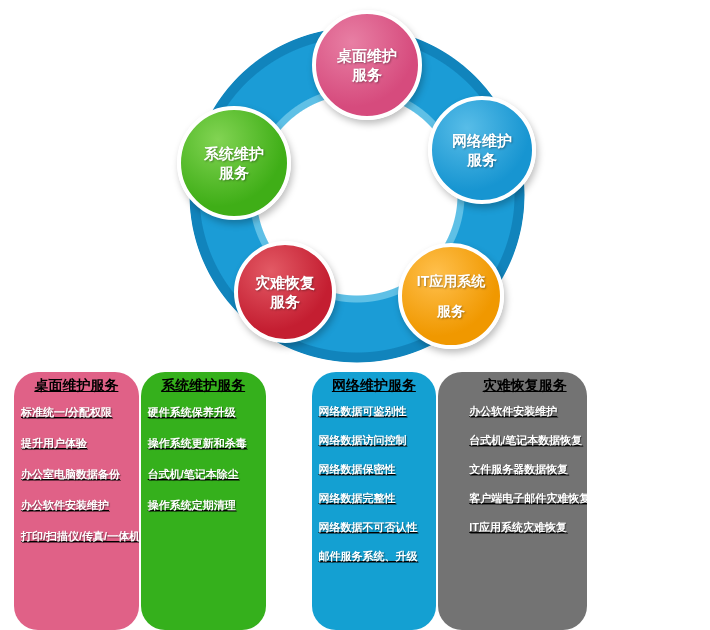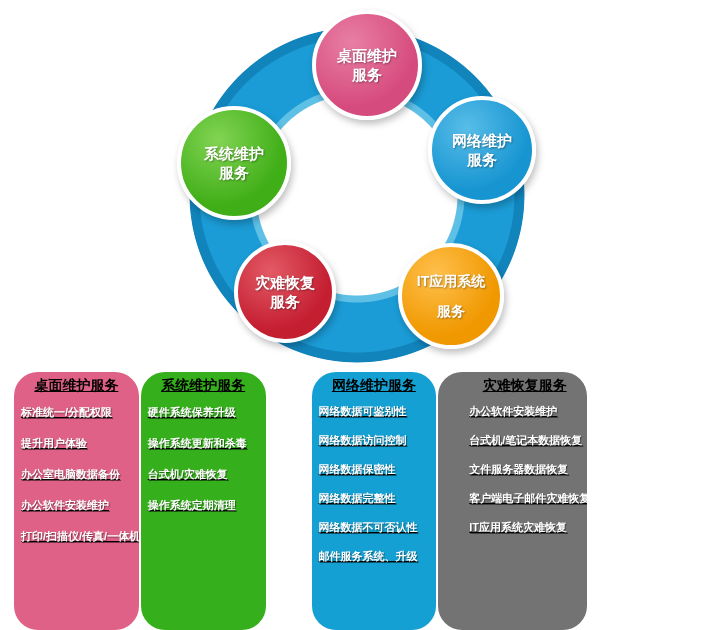--- a/index.html
+++ b/index.html
@@ -116,21 +116,21 @@
         <div class="col-item">标准统一/分配权限</div>
         <div class="col-item">提升用户体验</div>
         <div class="col-item">办公室电脑数据备份</div>
         <div class="col-item">办公软件安装维护</div>
         <div class="col-item">打印/扫描仪/传真/一体机</div>
       </div>
       <div class="col loose light-text" style="background: rgb(53, 176, 28); color: rgb(255, 255, 255);">
         <div class="col-header">系统维护服务</div>
         <div class="col-item">硬件系统保养升级</div>
         <div class="col-item">操作系统更新和杀毒</div>
-        <div class="col-item">台式机/灾难恢复</div>
+        <div class="col-item">台式机/笔记本除尘</div>
         <div class="col-item">操作系统定期清理</div>
       </div>
       <div class="col normal light-text" style="background: rgb(20, 160, 210); color: rgb(255, 255, 255); margin-left: 44px;">
         <div class="col-header">网络维护服务</div>
         <div class="col-item">网络数据可鉴别性</div>
         <div class="col-item">网络数据访问控制</div>
         <div class="col-item">网络数据保密性</div>
         <div class="col-item">网络数据完整性</div>
         <div class="col-item">网络数据不可否认性</div>
         <div class="col-item">邮件服务系统、升级</div>

